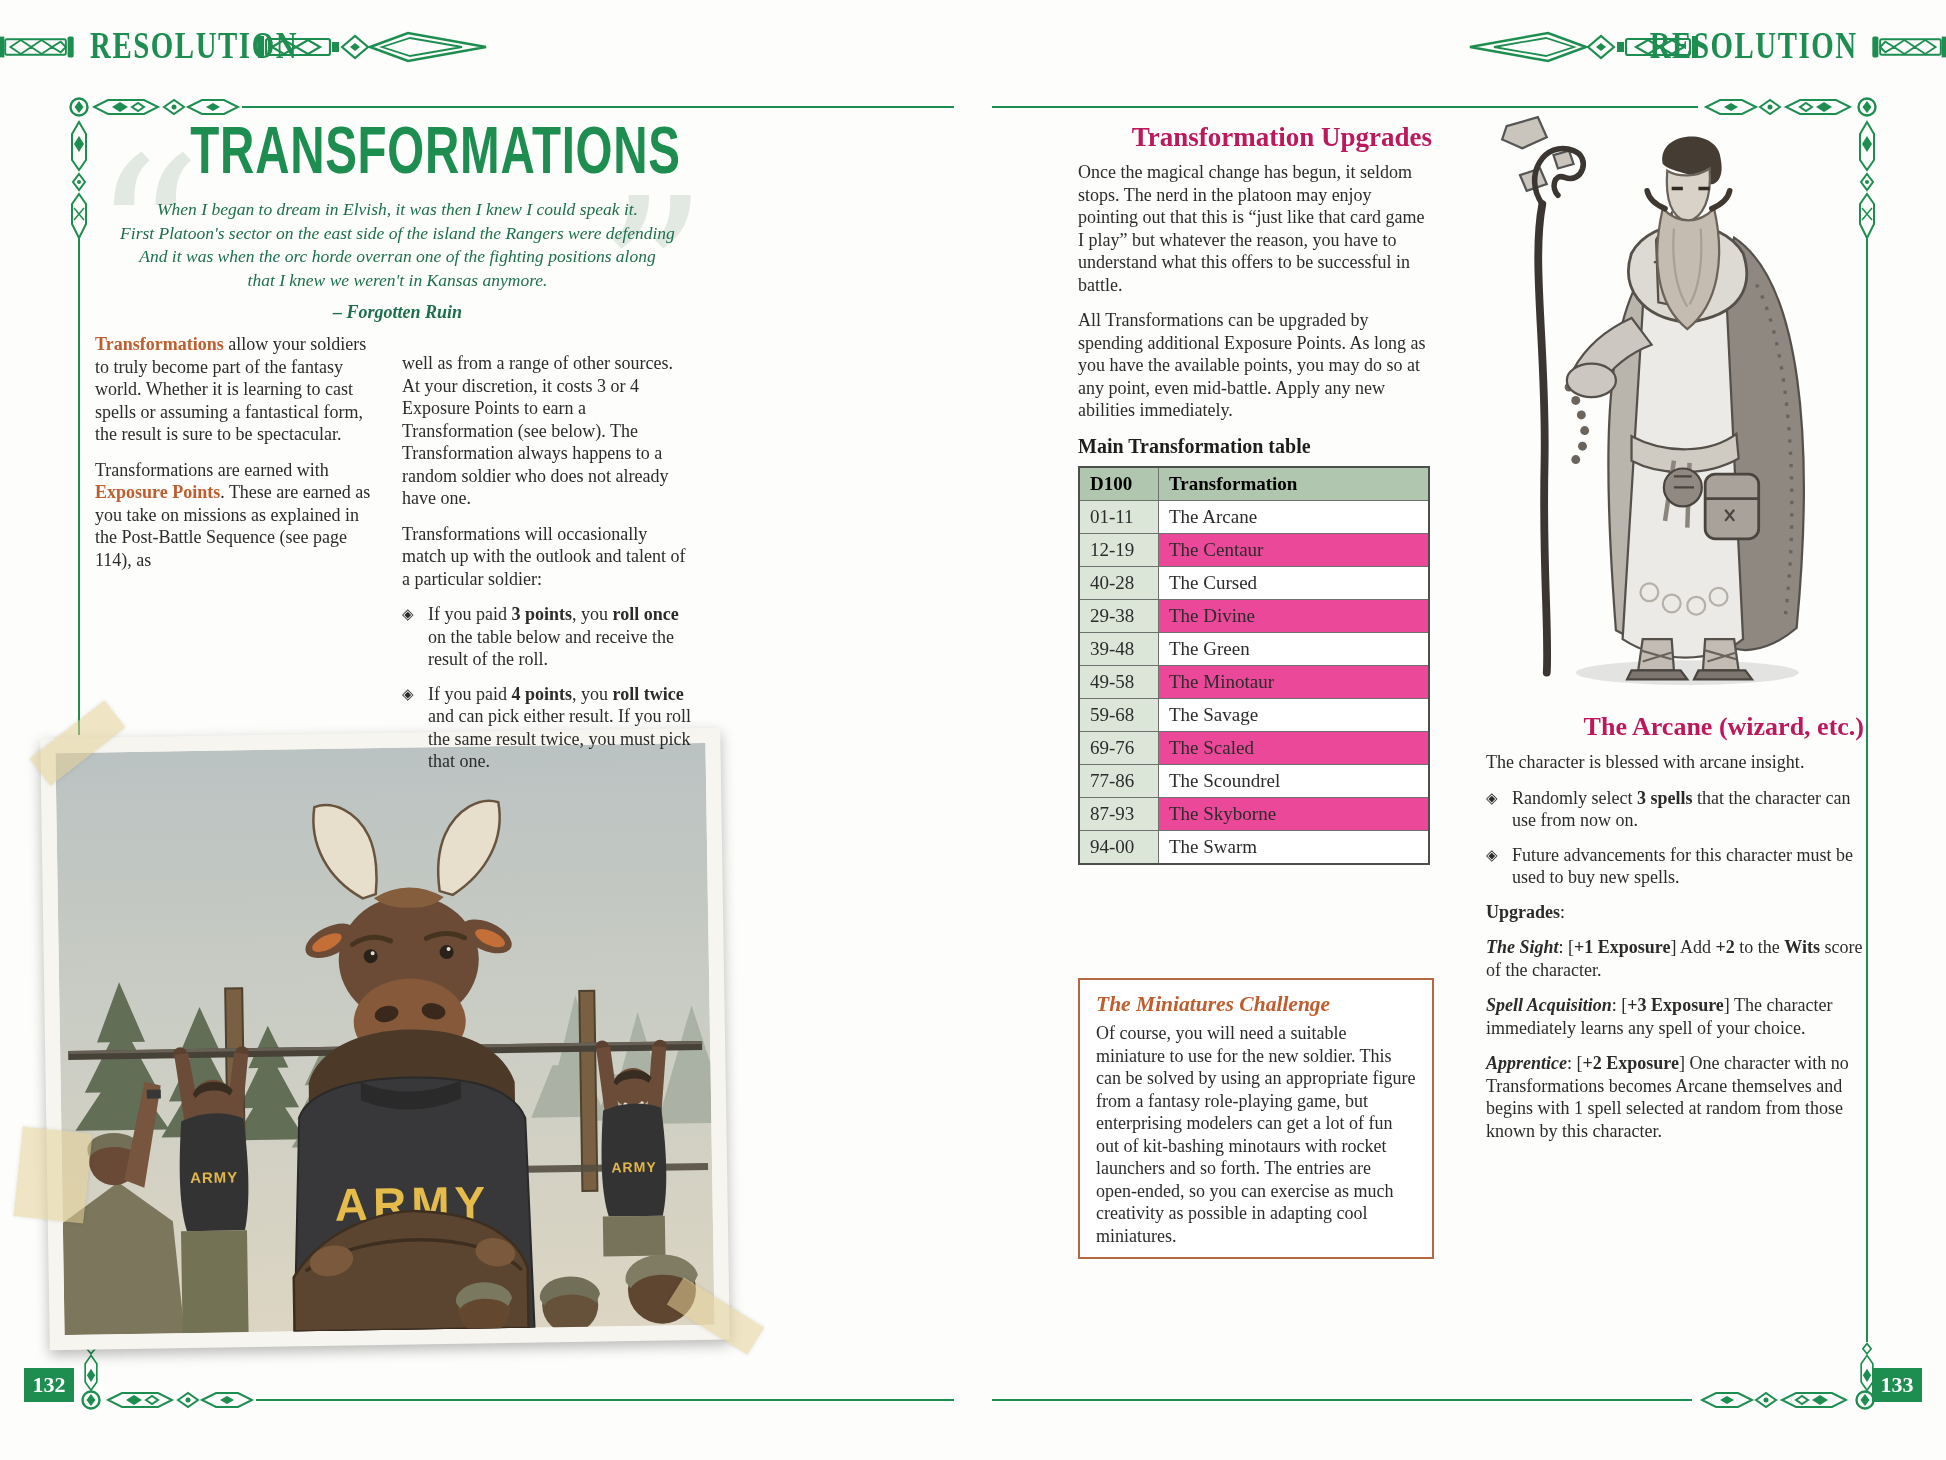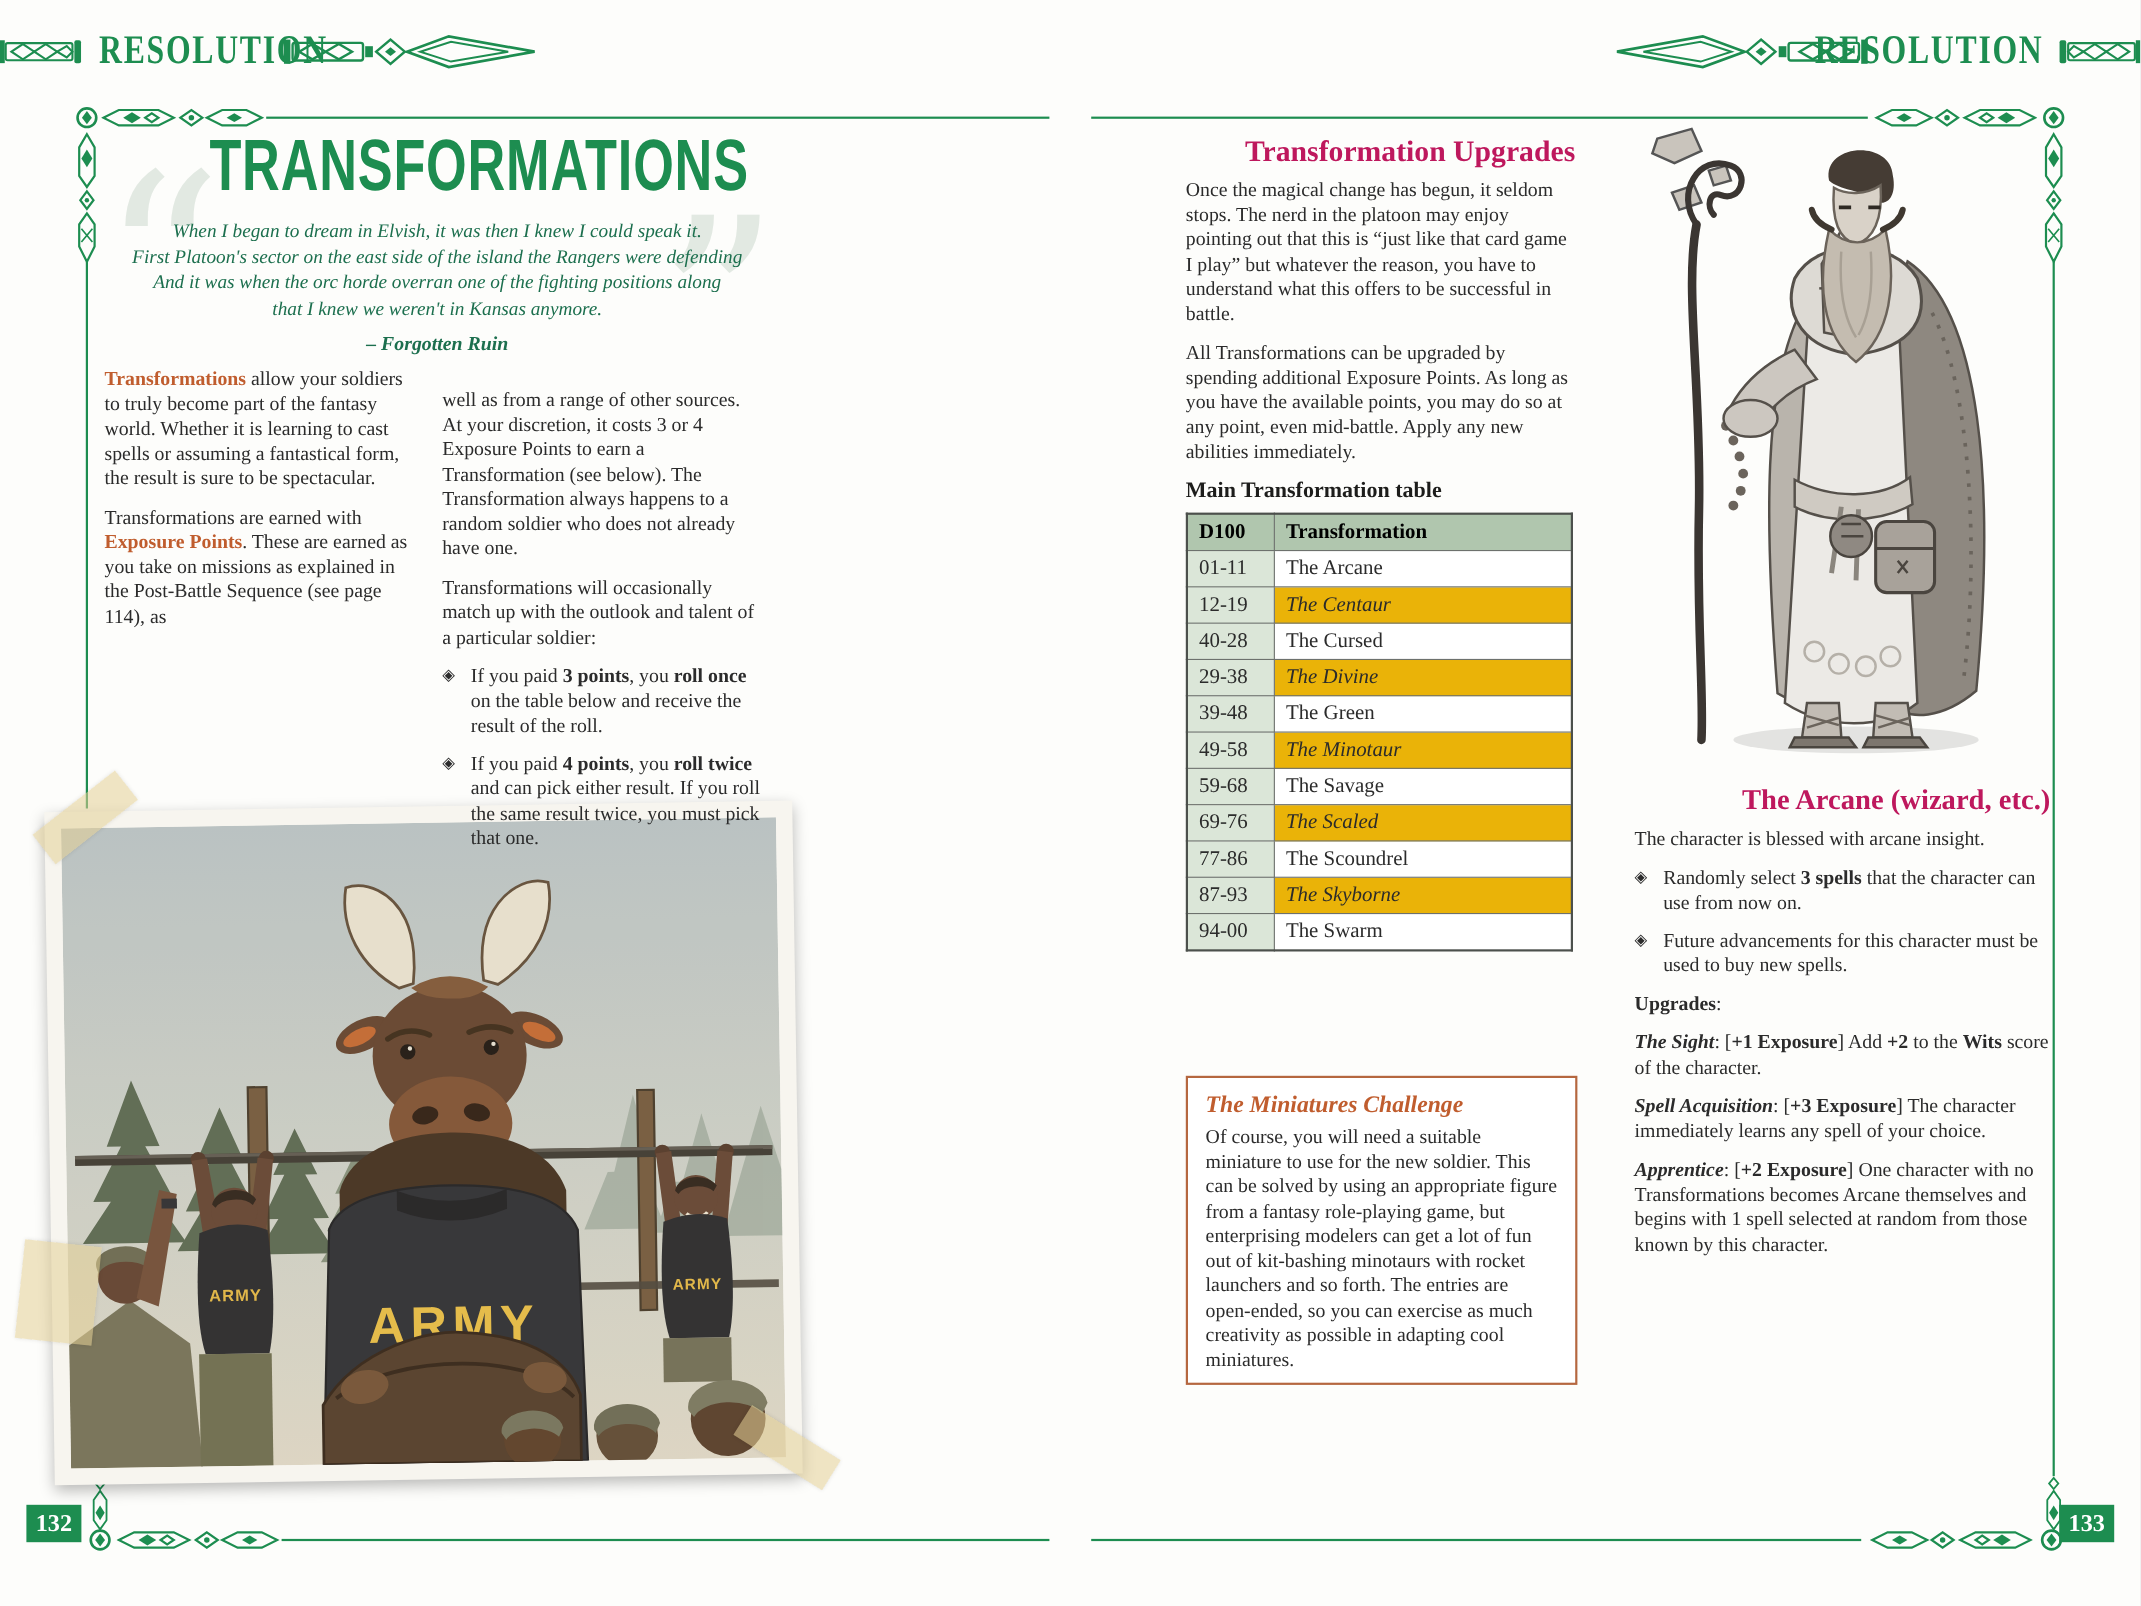--- a/index.html
+++ b/index.html
@@ -30,21 +30,21 @@
   .bmark{flex:0 0 26px;font-size:15px;line-height:22.5px;color:#2b2b2b;}
   .btext{flex:1;}
   
   .obox{border:2px solid #b5673f;background:#fff;padding:12px 16px 10px 16px;}
   .obox .obox-title{color:#c05d2e;font-weight:700;font-style:italic;font-size:21.5px;margin:0 0 5px 0;}
   
   table.ttable{border-collapse:collapse;width:352px;font-size:19px;border:2px solid #4c504c;}
   .ttable th,.ttable td{border:1px solid #6d716d;padding:4px 10px;text-align:left;height:24px;}
   .ttable th{background:#b0c6ae;font-weight:700;color:#000000;}
   .ttable td.c1{background:#dbe6d8;width:58px;}
-  .ttable tr.alt td.c2{background:#eab308;font-style:italic;}
+  .ttable tr.alt td.c2{background:#ec4899;}
   .ttable td.c2{background:#fff;}
   
   .photo{position:absolute;left:45px;top:733px;width:680px;height:612px;background:#f7f5ef;
          padding:15px;box-sizing:border-box;transform:rotate(-0.9deg);
          box-shadow:0 5px 14px rgba(0,0,0,.28);}
   .photo svg{display:block;width:100%;height:100%;}
   .tape{position:absolute;background:rgba(228,208,150,.55);box-shadow:0 0 4px rgba(0,0,0,.10);}
   
   .pagenum{position:absolute;width:50px;height:34px;background:#1d8d50;color:#fff;
            font-weight:700;font-size:22px;line-height:34px;text-align:center;}

